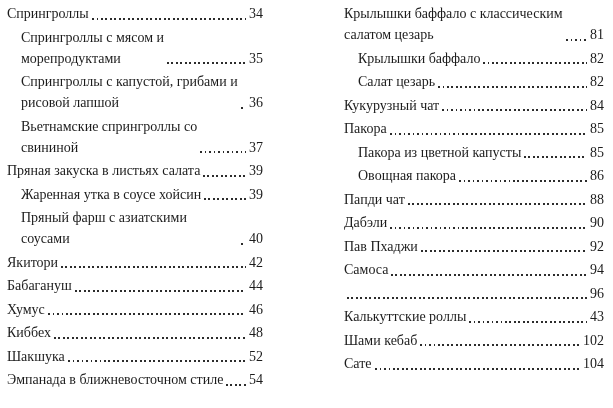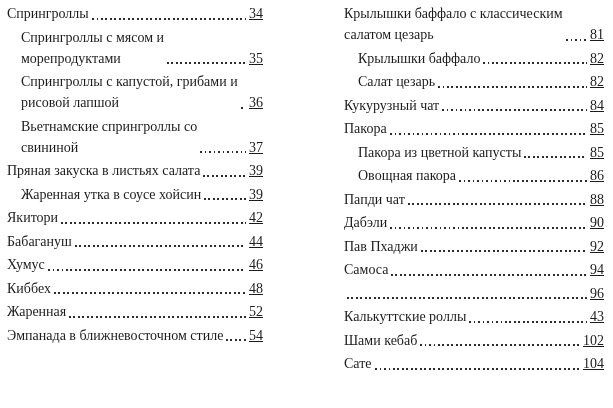--- a/index.html
+++ b/index.html
@@ -46,21 +46,20 @@
     min-width: 5px;
     height: 1.6px;
     align-self: flex-end;
     margin: 0 3px 4.5px 3px;
     background: repeating-linear-gradient(to right, #2c2c2c 0 1.6px, transparent 1.6px 4.5px);
   }
   .pagenum {
     flex: 0 0 auto;
     font-variant-numeric: oldstyle-nums;
     white-space: nowrap;
-    text-decoration: underline;
   }
 </style>
 </head>
 <body>
 
 <div class="toc">
   <div class="toc-col">
       <div class="entry lvl1">
     <span class="title">Спрингроллы</span>
     <span class="leader"></span>
@@ -87,20 +86,25 @@
       <div class="entry lvl1">
     <span class="title">Пряная закуска в листьях салата</span>
     <span class="leader"></span>
     <span class="pagenum">39</span>
   </div>
       <div class="entry lvl2">
     <span class="title">Жаренная утка в соусе хойсин</span>
     <span class="leader"></span>
     <span class="pagenum">39</span>
   </div>
+      <div class="entry lvl2">
+    <span class="title">Пряный фарш с азиатскими соусами</span>
+    <span class="leader"></span>
+    <span class="pagenum">40</span>
+  </div>
       <div class="entry lvl1">
     <span class="title">Якитори</span>
     <span class="leader"></span>
     <span class="pagenum">42</span>
   </div>
       <div class="entry lvl1">
     <span class="title">Бабагануш</span>
     <span class="leader"></span>
     <span class="pagenum">44</span>
   </div>
@@ -108,21 +112,21 @@
     <span class="title">Хумус</span>
     <span class="leader"></span>
     <span class="pagenum">46</span>
   </div>
       <div class="entry lvl1">
     <span class="title">Киббех</span>
     <span class="leader"></span>
     <span class="pagenum">48</span>
   </div>
       <div class="entry lvl1">
-    <span class="title">Жаренная</span>
+    <span class="title">Шакшука</span>
     <span class="leader"></span>
     <span class="pagenum">52</span>
   </div>
       <div class="entry lvl1">
     <span class="title">Эмпанада в ближневосточном стиле</span>
     <span class="leader"></span>
     <span class="pagenum">54</span>
   </div>
     </div>
   <div class="toc-col">

